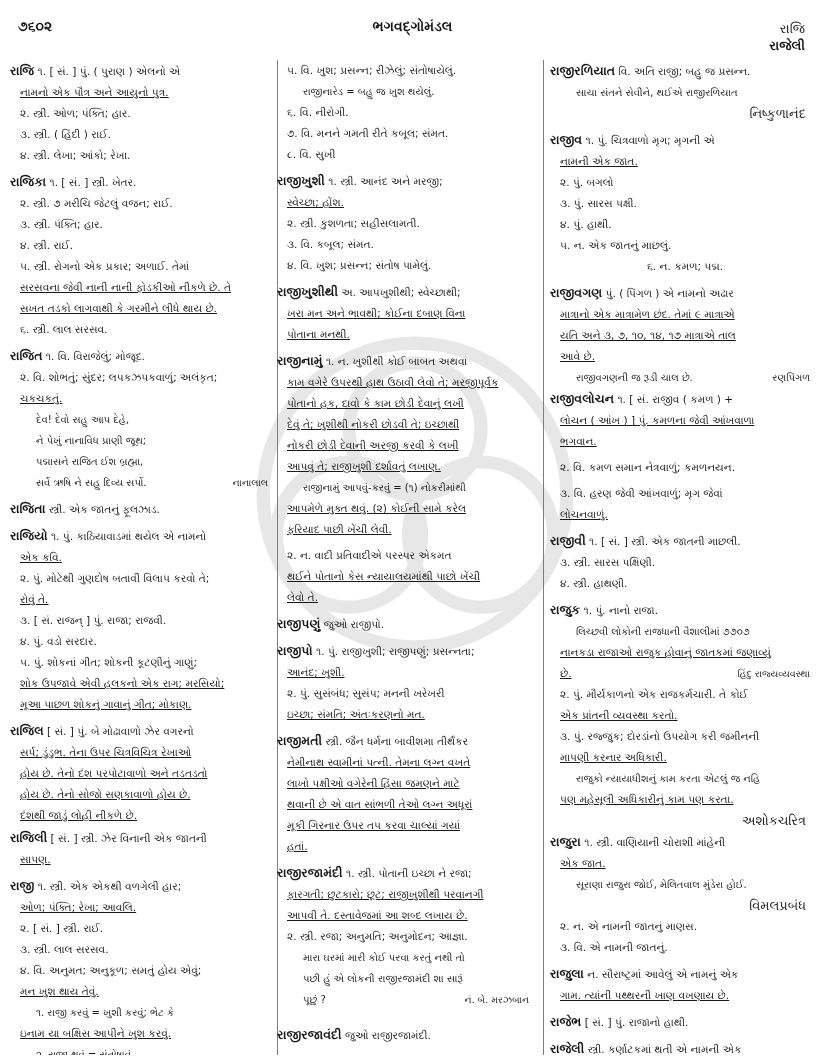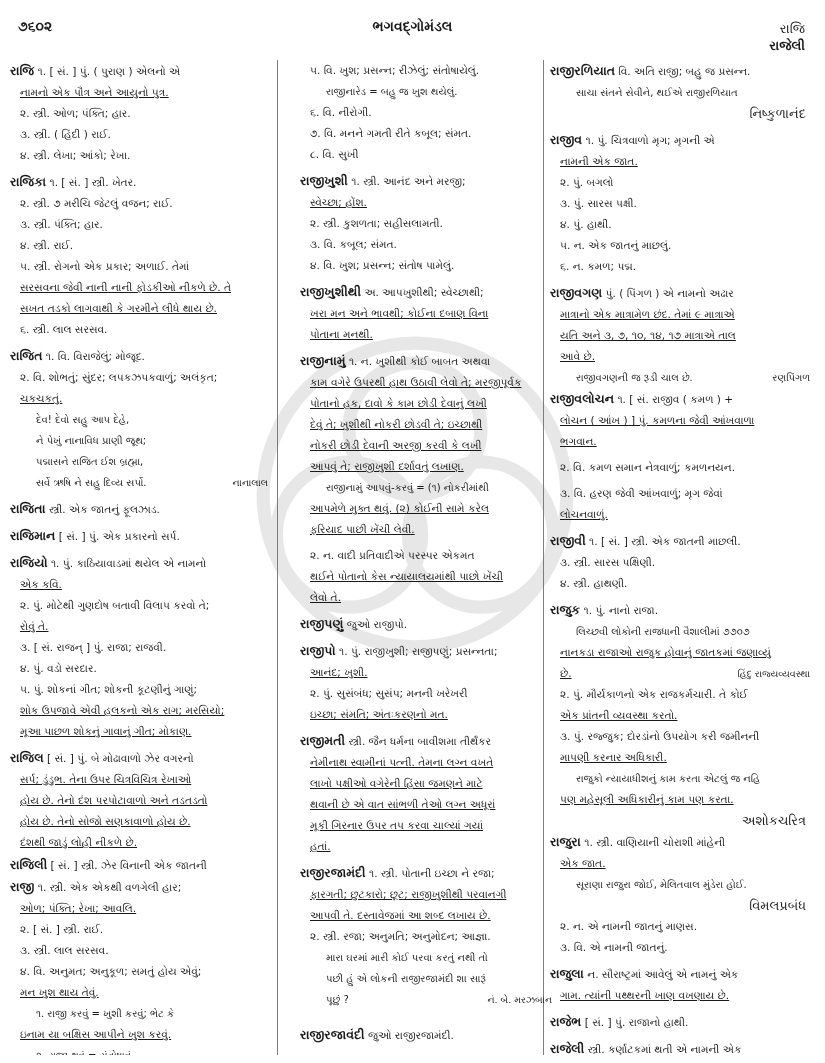--- a/index.html
+++ b/index.html
@@ -14,21 +14,21 @@
   .header { position: absolute; top: 14px; left: 0; width: 825px; height: 44px; }
   .page-num { position: absolute; left: 18px; top: 4px; font-size: 14px; font-weight: bold; }
   .running-title { position: absolute; left: 0; right: 0; top: 4px; text-align: center; font-size: 14px; font-weight: bold; }
   .guide { position: absolute; right: 20px; top: 6px; text-align: right; font-size: 13px; line-height: 17px; }
   .guide .last { font-weight: bold; }
   .col {
     position: absolute; top: 60px; height: 995px; overflow: hidden;
     font-size: 10.6px; line-height: 21px;
   }
   .c1 { left: 10px; width: 258px; }
-  .c2 { left: 300px; width: 252px; }
+  .c2 { left: 277px; width: 252px; }
   .c3 { left: 550px; width: 260px; }
   .rule { position: absolute; top: 60px; width: 1px; background: #7d7d7d; height: 995px; }
   .r1 { left: 277px; }
   .r2 { left: 543px; }
   .line { white-space: nowrap; overflow: hidden; }
   .hw { font-weight: bold; font-size: 12.5px; }
   .sense { padding-left: 10px; }
   .cont { padding-left: 10px; text-decoration: underline; }
   .quote { padding-left: 26px; font-size: 10px; }
   .src { text-align: right; font-size: 13px; padding-right: 4px; }
@@ -70,36 +70,36 @@
     <div class="line cont"><span>સખત તડકો લાગવાથી કે ગરમીને લીધે થાય છે.</span></div>
     <div class="line sense" style="margin-bottom: 5px;"><span>૬. સ્ત્રી. લાલ સરસવ.</span></div>
     <div class="line "><span class="hw">રાજિત</span><span> ૧. વિ. વિરાજેલું; મોજૂદ.</span></div>
     <div class="line sense"><span>૨. વિ. શોભતું; સુંદર; લપકઝપકવાળું; અલંકૃત;</span></div>
     <div class="line cont"><span>ચકચકતું.</span></div>
     <div class="line quote"><span>દેવ! દેવો સહુ આપ દેહે,</span></div>
     <div class="line quote"><span>ને પેખું નાનાવિધ પ્રાણી જૂથ;</span></div>
     <div class="line quote"><span>પદ્માસને રાજિત ઈશ બ્રહ્મા,</span></div>
     <div class="line quote" style="margin-bottom: 5px;"><span>સર્વે ઋષિ ને સહુ દિવ્ય સર્પો.</span><span style="float: right; font-size: 9.5px;">નાનાલાલ</span></div>
     <div class="line " style="margin-bottom: 5px;"><span class="hw">રાજિતા</span><span> સ્ત્રી. એક જાતનું ફૂલઝાડ.</span></div>
-    <div class="line " style="margin-bottom: 5px;"><span class="hw">રાજિમાન</span><span> [ સં. ] પું. એક પ્રકારનો સર્પ.</span></div>
     <div class="line "><span class="hw">રાજિયો</span><span> ૧. પું. કાઠિયાવાડમાં થયેલ એ નામનો</span></div>
     <div class="line cont"><span>એક કવિ.</span></div>
     <div class="line sense"><span>૨. પું. મોટેથી ગુણદોષ બતાવી વિલાપ કરવો તે;</span></div>
     <div class="line cont"><span>રોવું તે.</span></div>
     <div class="line sense"><span>૩. [ સં. રાજન્ ] પું. રાજા; રાજવી.</span></div>
     <div class="line sense"><span>૪. પું. વડો સરદાર.</span></div>
     <div class="line sense"><span>૫. પું. શોકનાં ગીત; શોકની કૂટણીનું ગાણું;</span></div>
     <div class="line cont"><span>શોક ઉપજાવે એવી હલકનો એક રાગ; મરસિયો;</span></div>
     <div class="line cont" style="margin-bottom: 5px;"><span>મૂઆ પાછળ શોકનું ગાવાનું ગીત; મોકાણ.</span></div>
     <div class="line "><span class="hw">રાજિલ</span><span> [ સં. ] પું. બે મોઢાવાળો ઝેર વગરનો</span></div>
     <div class="line cont"><span>સર્પ; ડુંડુભ. તેના ઉપર ચિત્રવિચિત્ર રેખાઓ</span></div>
     <div class="line cont"><span>હોય છે. તેનો દંશ પરપોટાવાળો અને તડતડતો</span></div>
     <div class="line cont"><span>હોય છે. તેનો સોજો સણકાવાળો હોય છે.</span></div>
     <div class="line cont" style="margin-bottom: 1px;"><span>દંશથી જાડું લોહી નીકળે છે.</span></div>
     <div class="line "><span class="hw">રાજિલી</span><span> [ સં. ] સ્ત્રી. ઝેર વિનાની એક જાતની</span></div>
+    <div class="line cont" style="margin-bottom: 5px;"><span>સાપણ.</span></div>
     <div class="line "><span class="hw">રાજી</span><span> ૧. સ્ત્રી. એક એકથી વળગેલી હાર;</span></div>
     <div class="line cont"><span>ઓળ; પંક્તિ; રેખા; આવલિ.</span></div>
     <div class="line sense"><span>૨. [ સં. ] સ્ત્રી. રાઈ.</span></div>
     <div class="line sense"><span>૩. સ્ત્રી. લાલ સરસવ.</span></div>
     <div class="line sense"><span>૪. વિ. અનુમત; અનુકૂળ; સમતું હોય એવું;</span></div>
     <div class="line cont"><span>મન ખુશ થાય તેવું.</span></div>
     <div class="line quote"><span>૧. રાજી કરવું = ખુશી કરવું; ભેટ કે</span></div>
     <div class="line cont"><span>  ઇનામ યા બક્ષિસ આપીને ખુશ કરવું.</span></div>
     <div class="line quote"><span>૨. રાજી થવું = સંતોષાવું.</span></div>
   </div>
@@ -153,21 +153,21 @@
 <div class="col c3">
     <div class="line "><span class="hw">રાજીરળિયાત</span><span> વિ. અતિ રાજી; બહુ જ પ્રસન્ન.</span></div>
     <div class="line quote"><span>સાચા સંતને સેવીને, થઈએ રાજીરળિયાત</span></div>
     <div class="line src" style="margin-bottom: 5px;"><span>નિષ્કુળાનંદ</span></div>
     <div class="line "><span class="hw">રાજીવ</span><span> ૧. પું. ચિત્રવાળો મૃગ; મૃગની એ</span></div>
     <div class="line cont"><span>નામની એક જાત.</span></div>
     <div class="line sense"><span>૨. પું. બગલો</span></div>
     <div class="line sense"><span>૩. પું. સારસ પક્ષી.</span></div>
     <div class="line sense"><span>૪. પું. હાથી.</span></div>
     <div class="line sense"><span>૫. ન. એક જાતનું માછલું.</span></div>
-    <div class="line sense" style="margin-bottom: 5px;"><span>૬. ન. કમળ; પદ્મ.</span></div>
+    <div class="line sense" style="margin-bottom: 5px; text-align: center;"><span>૬. ન. કમળ; પદ્મ.</span></div>
     <div class="line "><span class="hw">રાજીવગણ</span><span> પું. ( પિંગળ ) એ નામનો અઢાર</span></div>
     <div class="line cont"><span>માત્રાનો એક માત્રામેળ છંદ. તેમાં ૯ માત્રાએ</span></div>
     <div class="line cont"><span>યતિ અને ૩, ૭, ૧૦, ૧૪, ૧૭ માત્રાએ તાલ</span></div>
     <div class="line cont"><span>આવે છે.</span></div>
     <div class="line quote"><span>રાજીવગણની જ રૂડી ચાલ છે.</span><span style="float: right; font-size: 10px;">રણપિંગળ</span></div>
     <div class="line "><span class="hw">રાજીવલોચન</span><span> ૧. [ સં. રાજીવ ( કમળ ) +</span></div>
     <div class="line cont"><span>લોચન ( આંખ ) ] પું. કમળના જેવી આંખવાળા</span></div>
     <div class="line cont" style="margin-bottom: 5px;"><span>ભગવાન.</span></div>
     <div class="line sense" style="margin-bottom: 5px;"><span>૨. વિ. કમળ સમાન નેત્રવાળું; કમળનયન.</span></div>
     <div class="line sense"><span>૩. વિ. હરણ જેવી આંખવાળું; મૃગ જેવાં</span></div>

